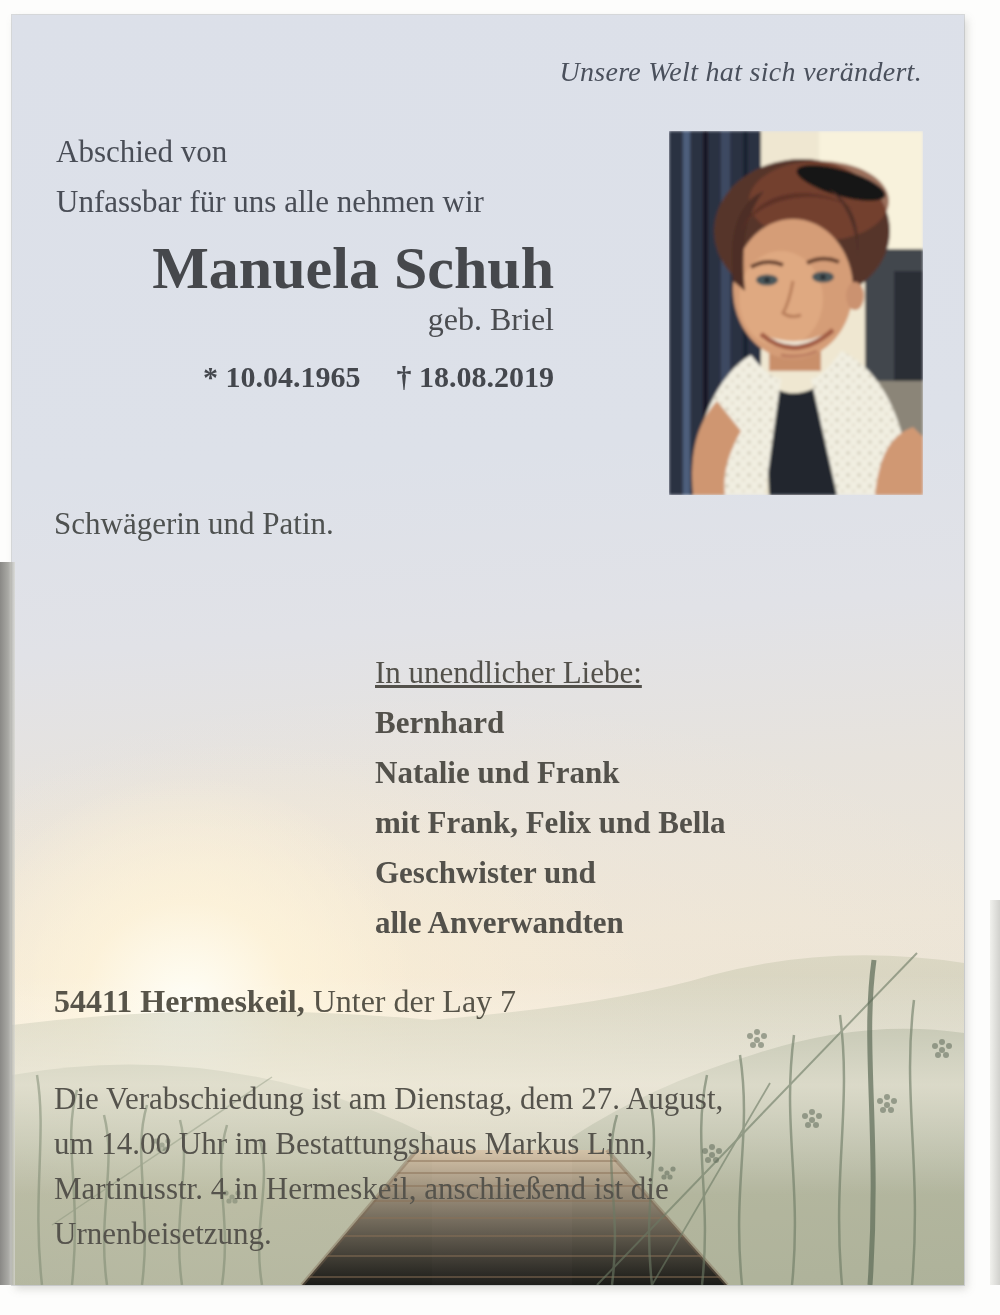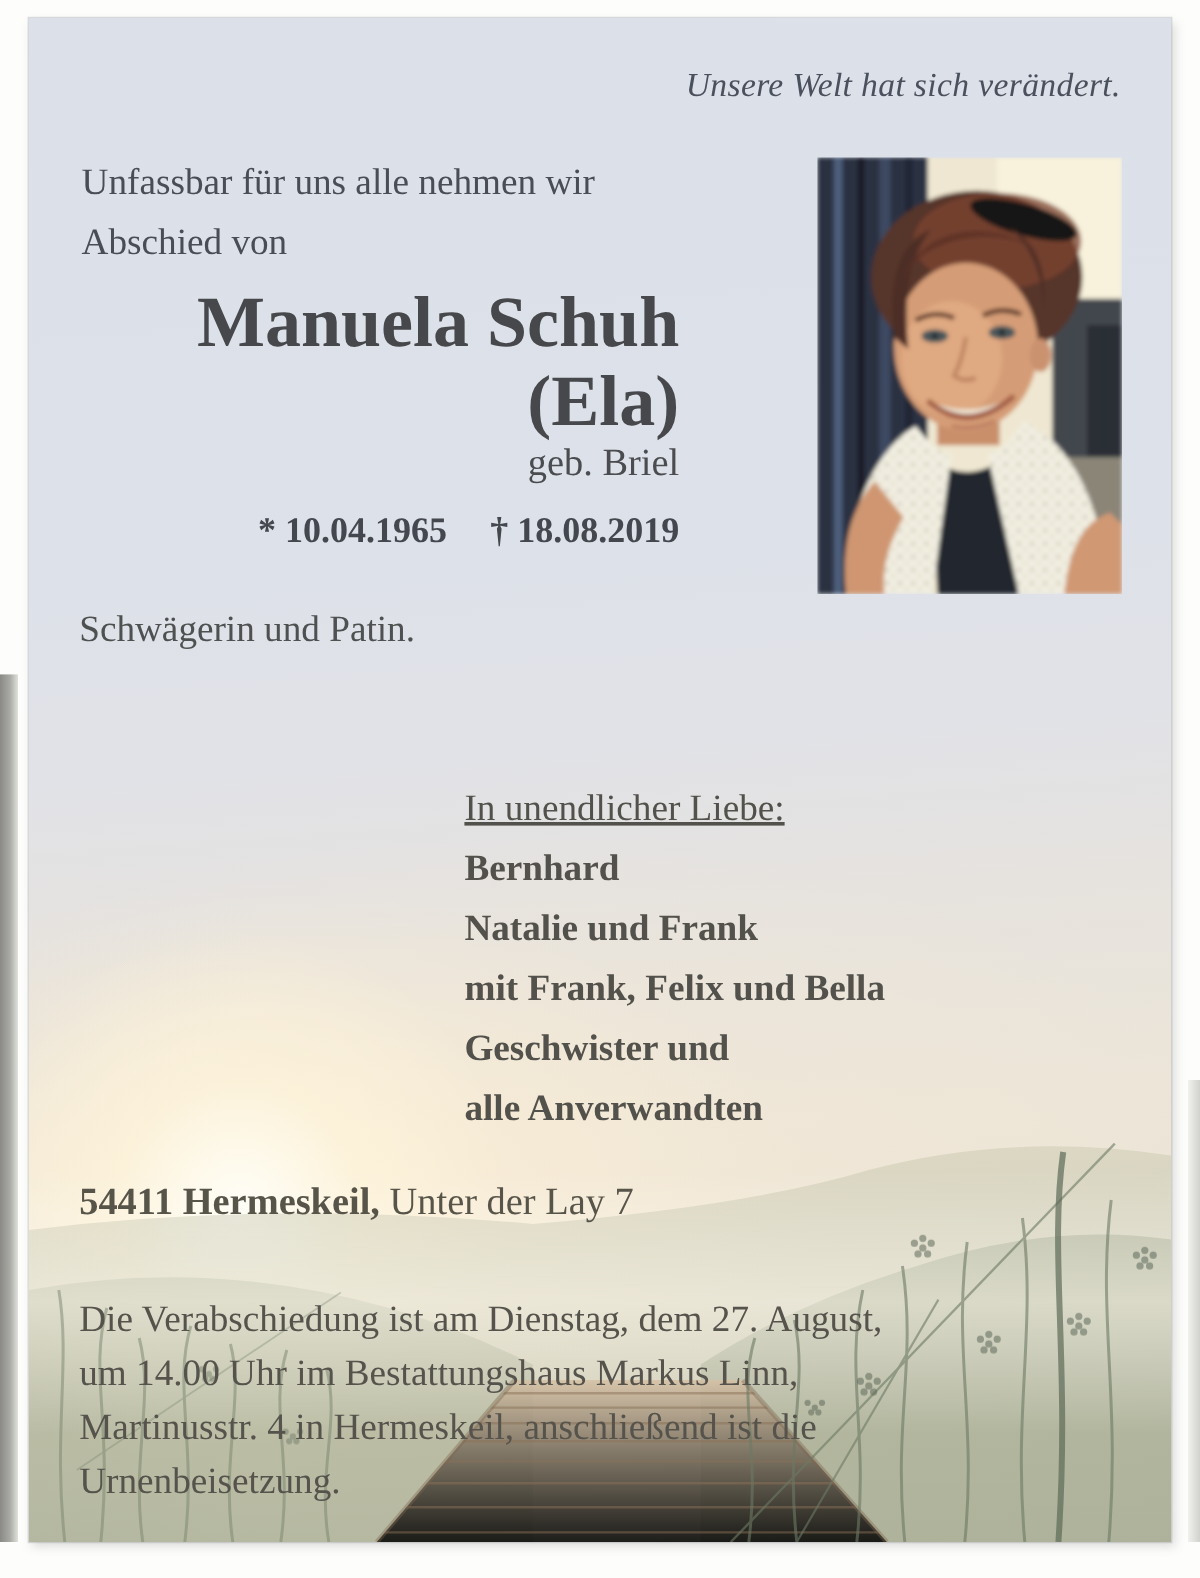--- a/index.html
+++ b/index.html
@@ -2,21 +2,21 @@
 <html><head>
 <meta charset="utf-8">
 <style>
   html,body { margin:0; padding:0; }
   body {
     width:1000px; height:1315px; position:relative; overflow:hidden;
     background:#fdfdfc;
     font-family:"Liberation Serif","DejaVu Serif",serif;
   }
   .card {
-    position:absolute; left:24px; top:15px; width:952px; height:1270px;
+    position:absolute; left:12px; top:15px; width:952px; height:1270px;
     background-image:
       radial-gradient(circle 230px at 175px 990px, rgba(255,255,248,0.95), rgba(254,244,219,0.75) 45%, rgba(252,238,208,0) 100%),
       radial-gradient(ellipse 560px 380px at 230px 1010px, rgba(252,239,213,0.85), rgba(250,235,207,0) 75%),
       radial-gradient(ellipse 900px 520px at 400px 1090px, rgba(247,234,212,0.6), rgba(247,234,212,0) 80%),
       linear-gradient(176deg,#dce0e9 0%,#dde1e9 35%,#e1e2e7 48%,#e7e3dd 60%,#ece5d8 72%,#e9e2d4 86%,#e0dccd 100%);
     box-shadow:0 0 0 1px rgba(150,155,160,0.35), 3px 4px 8px rgba(120,120,112,0.25);
   }
   .scan-edge-left {
     position:absolute; left:0; top:562px; width:15px; height:723px;
     background:linear-gradient(to right,#63625e,#8e8e88 55%,#d8d8d2); opacity:.75;
@@ -237,27 +237,26 @@
         <path d="M242,364 C240,296 214,238 172,220 C160,238 150,246 142,248 L168,364 Z" fill="url(#lace)" opacity="0.9"></path>
         <path d="M24,364 C20,322 28,292 48,270 L72,300 C58,325 54,344 56,364 Z" fill="#cf9671"></path>
         <path d="M206,364 C210,324 222,304 244,296 L254,306 L254,364 Z" fill="#d09873"></path>
       </g>
     </svg>
   </div>
 
   <div class="txt epigraph">Unsere Welt hat sich verändert.</div>
 
   <div class="txt intro">
+    <div>Abschied von</div>
     <div>Unfassbar für uns alle nehmen wir</div>
-    <div>Abschied von</div>
   </div>
 
   <div class="txt name-block">
     <div class="name-main">Manuela Schuh</div>
-    <div class="name-nick">(Ela)</div>
     <div class="maiden">geb. Briel</div>
     <div class="dates">
       <span>* 10.04.1965</span><span class="sep"></span><span>† 18.08.2019</span>
     </div>
   </div>
 
   <div class="txt relations">
     <div>Schwägerin und Patin.</div>
   </div>
 

